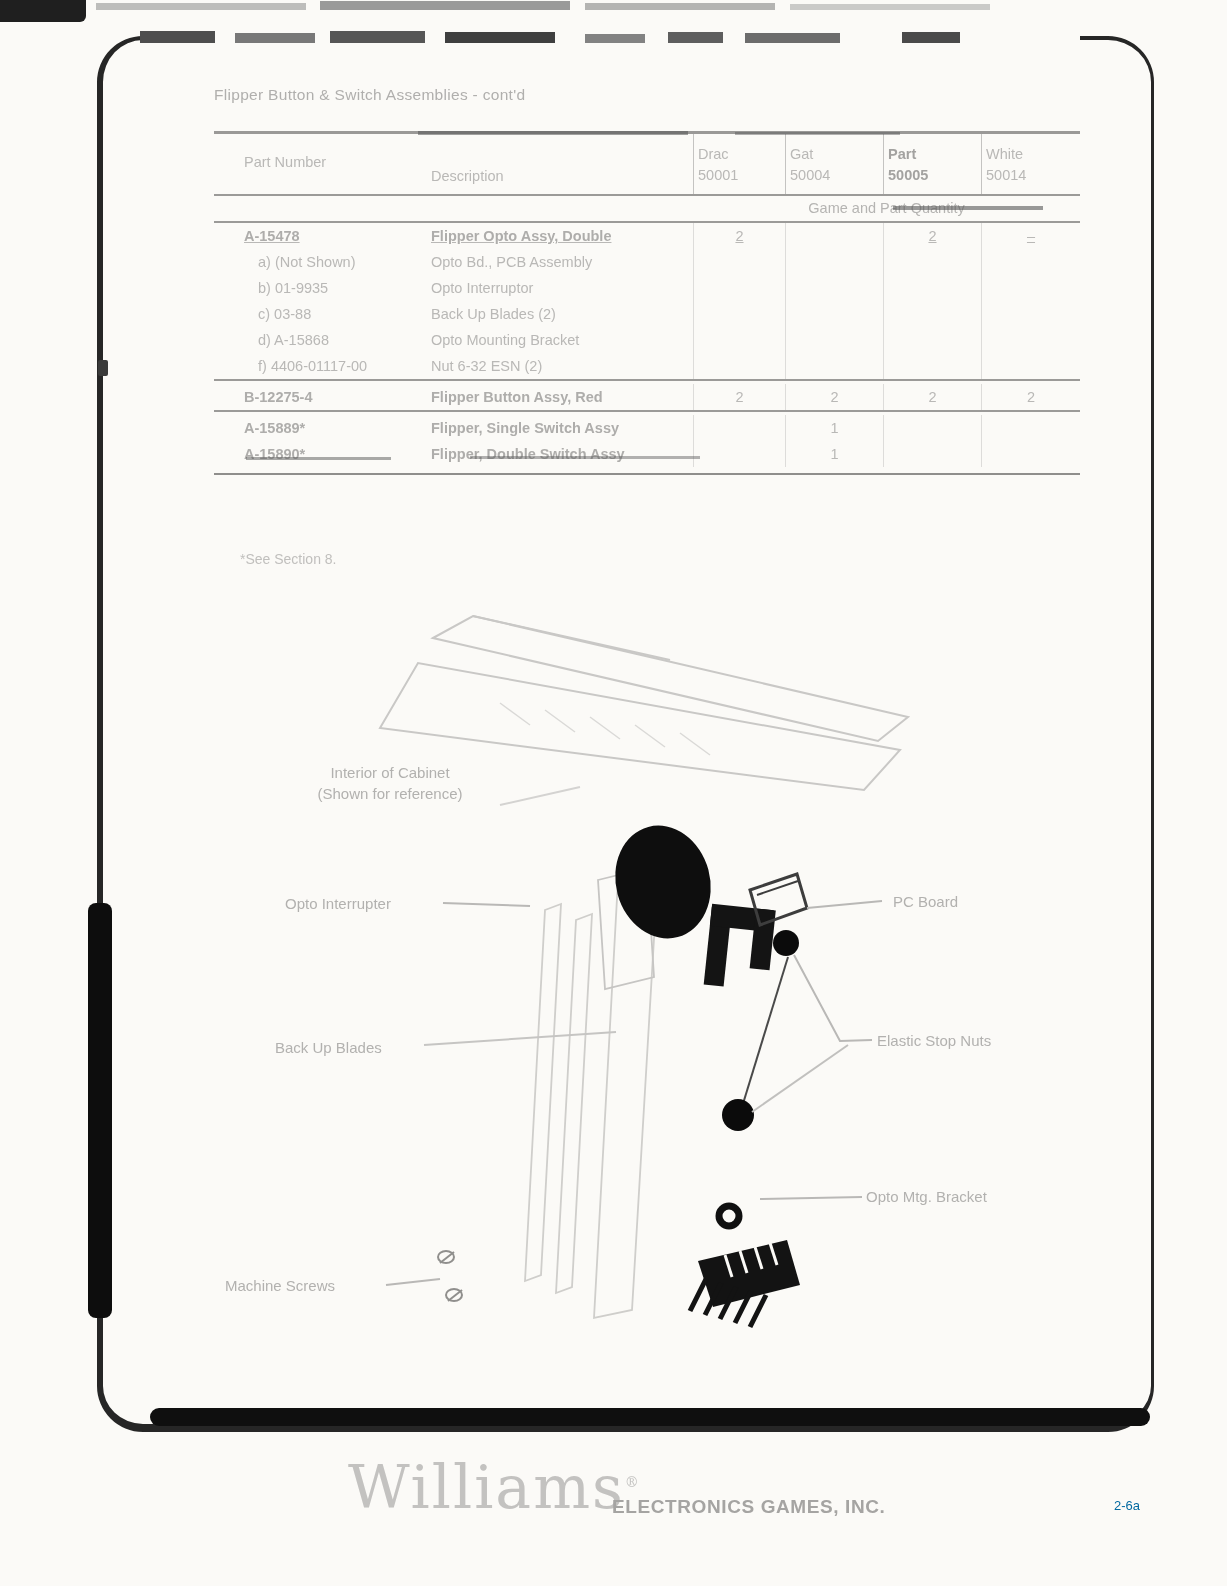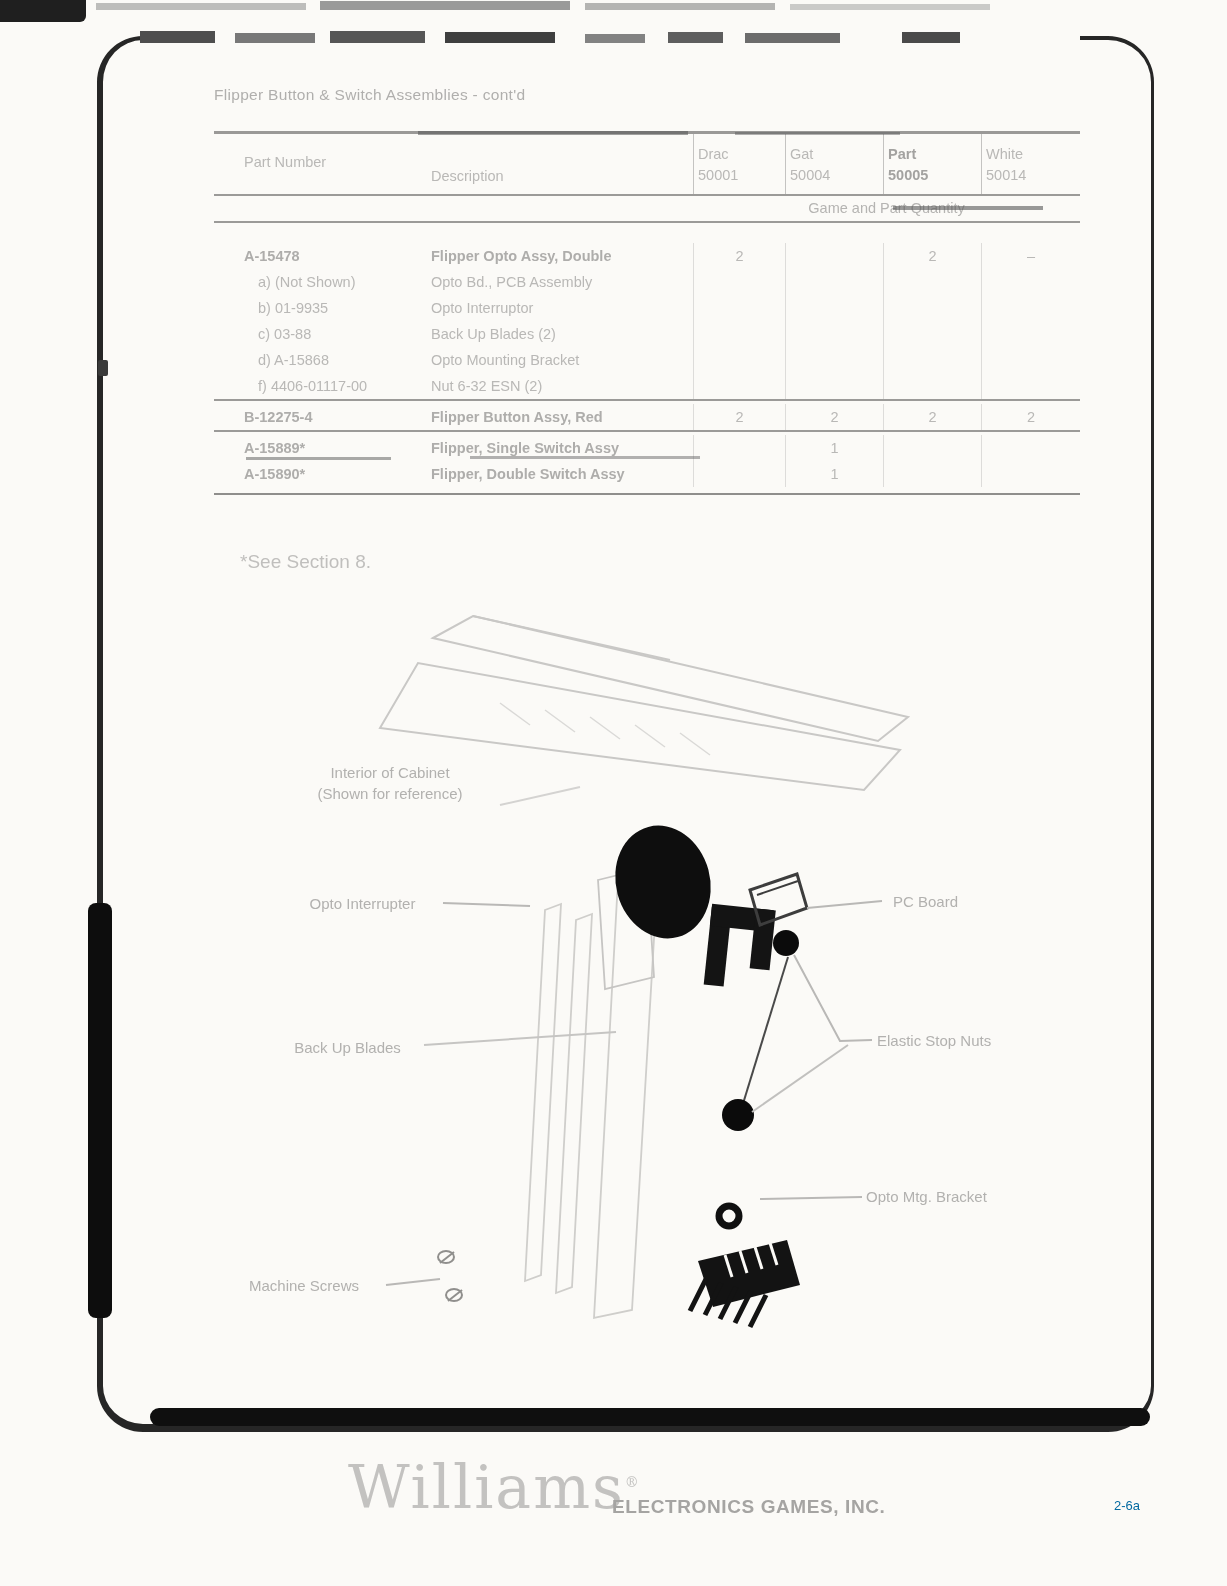--- a/index.html
+++ b/index.html
@@ -15,21 +15,21 @@
     position:absolute;left:97px;top:36px;width:1048px;height:1384px;
     border:4px solid #262626;border-left-width:6px;border-right-width:3px;
     border-bottom-width:8px;border-radius:46px;background:transparent;
   }
   .frame-top-cover{position:absolute;left:170px;top:33px;width:910px;height:13px;background:#fbfaf7;}
   
   .doc-title{
     position:absolute;left:214px;top:86px;width:866px;text-align:left;
     font-size:15.5px;color:#b0afad;letter-spacing:.3px;
   }
-  .footnote{position:absolute;left:240px;top:551px;font-size:19px;color:#c0bfbd;}
+  .footnote{position:absolute;left:240px;top:551px;font-size:14px;color:#c0bfbd;}
   
   .ptable{
     position:absolute;left:214px;top:131px;width:866px;
     border-top:3px solid #9a9997;border-bottom:2px solid #8f8e8c;
     color:#b9b8b6;font-size:14.5px;
   }
   .trow{display:grid;grid-template-columns:213px 266px 92px 98px 98px 99px;}
   .th{padding:10px 4px 8px 4px;}
   .th-part{padding-left:30px;align-self:end;padding-bottom:24px;}
   .th-desc{align-self:end;padding-bottom:10px;}
@@ -38,26 +38,26 @@
   .header-row{border-bottom:2px solid #9b9a98;}
   .note-row{border-bottom:2px solid #9b9a98;}
   .note-cell{grid-column:3/7;text-align:center;padding:4px 0 5px 0;color:#b5b4b2;}
   .body-row{line-height:26px;}
   .body-row .c-part{padding-left:30px;}
   .body-row .c-part.indent{padding-left:44px;}
   .c-desc{padding-left:4px;}
   .c-qty{text-align:center;border-left:1px solid #dddcda;}
   .emphasis .c-desc,.emphasis .c-part{font-weight:bold;color:#aeadab;}
   .group-start{border-top:2px solid #9b9a98;padding-top:3px;}
-  .group-pad-top{padding-top:20px;}
+  .group-pad-top{padding-top:0;text-decoration:underline;}
   .group-pad-bottom{padding-bottom:6px;}
   .rule-accent{position:absolute;background:#565656;}
   
   .dlabel{position:absolute;font-size:15px;color:#b2b1af;line-height:21px;}
-  .dlabel.right{text-align:center;}
+  .dlabel.right{text-align:left;}
   .dlabel.center{text-align:center;}
   
   .footer-logo{
     position:absolute;left:348px;top:1452px;font-family:"DejaVu Serif",serif;
     font-size:60px;color:#c3c2c0;letter-spacing:2px;
   }
   .footer-logo sup{font-size:14px;}
   .footer-company{
     position:absolute;left:612px;top:1496px;font-size:19px;font-weight:bold;
     color:#a5a4a2;letter-spacing:.6px;

